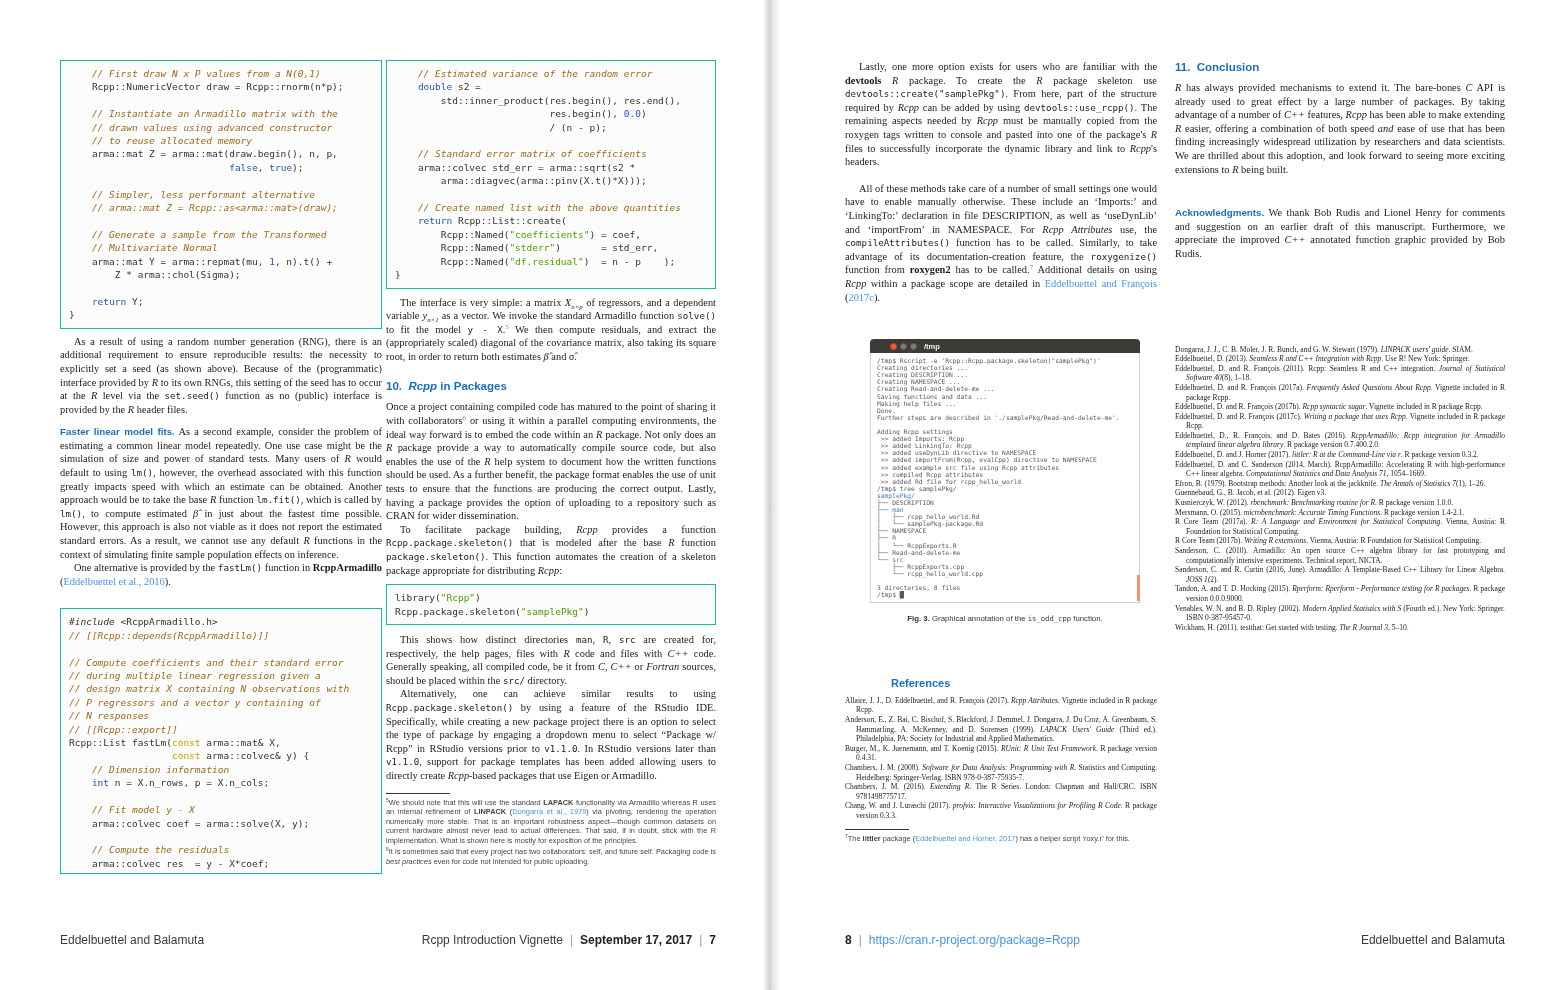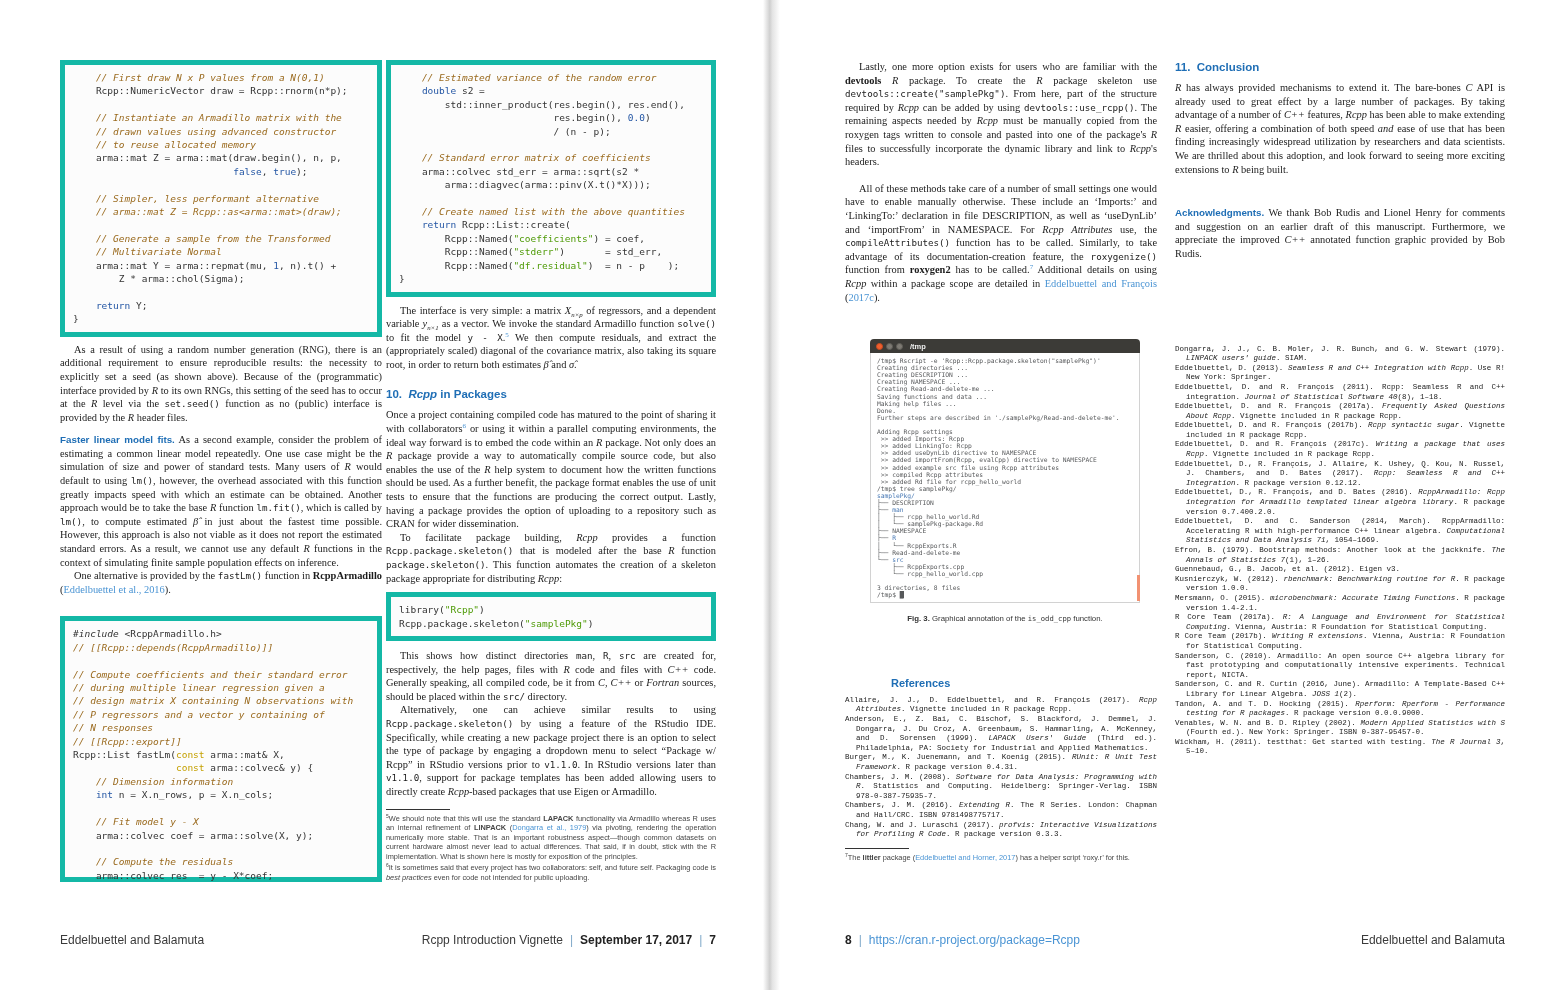--- a/index.html
+++ b/index.html
@@ -23,47 +23,47 @@
   .sg-c { font-family:"DejaVu Sans Mono",monospace; font-size:9.2px; }
   .sg-l { color:#4a94d4; }
   .sg-sup { font-size:68%; vertical-align:super; line-height:0; }
   .sg-sub { font-size:66%; vertical-align:sub; line-height:0; font-style:italic; }
 
   .sec-heading { font-family:"Liberation Sans",sans-serif; font-weight:bold; color:#1f6eb5;
                  font-size:11.5px; line-height:14px; margin:16px 0 7px 0; }
   .lead { font-family:"Liberation Sans",sans-serif; font-weight:bold; color:#1f6eb5; font-size:9.8px; }
 
   
-  .codebox { border:5px solid #14b8a6; background:#fcfcfc; padding:6px 8px;
+  .codebox { border:1px solid #14b8a6; background:#fcfcfc; padding:6px 8px;
              font-family:"DejaVu Sans Mono",monospace; font-size:9.5px; line-height:13.4px; color:#333; }
   .cl { white-space:pre; min-height:13.4px; }
   .tk-pl  { color:#333333; }
   .tk-com { color:#9a6a1e; font-style:italic; }
   .tk-kw  { color:#2456a4; }
   .tk-kc  { color:#c4a000;text-align:center; }
   .tk-str { color:#4e9a06; }
   .tk-num { color:#2456a4; }
   .tk-ppi { color:#333333; font-style:italic; }
 
   
   .fnrule { width:64px; border-top:1px solid #333; margin:10px 0 4px 0; }
   .footnote { font-family:"Liberation Sans",sans-serif; font-size:7.4px; line-height:9.5px;
               color:#454545; text-align:justify; margin-bottom:2px; }
 
   
   .refs-heading { font-family:"Liberation Sans",sans-serif; font-weight:bold; color:#1f6eb5;
                   font-size:11px; margin-bottom:7px; }
   .refs {}
-  .ref { font-family:Liberation Mono, monospace; font-size:7.5px; line-height:9.6px;
+  .ref { font-family:Liberation Serif, serif; font-size:7.5px; line-height:9.6px;
          color:#1b1b1b; padding-left:11px; text-indent:-11px; text-align:justify; }
 
   
   .terminal { position:relative; width:270px; }
   .term-titlebar { background:#3c3b37; height:14px; border-radius:4px 4px 0 0;
-                   display:flex; align-items:center; padding:0 6px; }
+                   display:flex; align-items:center; padding:0 20px; }
   .term-btn { width:7px; height:7px; border-radius:50%; margin-right:3px; }
   .term-btn-close { background:#ef5f2f; border:1px solid #c74a1f; }
   .term-btn-min, .term-btn-max { background:#7d7a73; border:1px solid #5f5d57; }
   .term-title { color:#efefef; font-family:"Liberation Sans",sans-serif; font-weight:bold;
                 font-size:7.5px; margin-left:4px; }
   .term-body { background:#ffffff; border:1px solid #d2d2d2; border-top:none; padding:4px 6px;
                font-family:"DejaVu Sans Mono",monospace; font-size:6.3px; line-height:7.1px; color:#57595b; }
   .term-body .cl { min-height:7.1px; }
   .tk-tp { color:#57595b; }
   .tk-td { color:#4a7ab5; }
@@ -255,22 +255,22 @@
       <div class="body-para" style="margin-top:30px;">
         <span class="lead">Acknowledgments.</span><span><span> We thank Bob Rudis and Lionel Henry for comments and suggestion on an earlier draft of this manuscript. Furthermore, we appreciate the improved </span><span class="sg-i">C++</span><span> annotated function graphic provided by Bob Rudis.</span></span>
       </div>
       <div class="refs" style="margin-top:84px;">
           <div class="ref"><span>Dongarra, J. J., C. B. Moler, J. R. Bunch, and G. W. Stewart (1979). </span><span class="sg-i">LINPACK users' guide</span><span>. SIAM.</span></div>
           <div class="ref"><span>Eddelbuettel, D. (2013). </span><span class="sg-i">Seamless R and C++ Integration with Rcpp</span><span>. Use R! New York: Springer.</span></div>
           <div class="ref"><span>Eddelbuettel, D. and R. François (2011). Rcpp: Seamless R and C++ integration. </span><span class="sg-i">Journal of Statistical Software 40</span><span>(8), 1–18.</span></div>
           <div class="ref"><span>Eddelbuettel, D. and R. François (2017a). </span><span class="sg-i">Frequently Asked Questions About Rcpp</span><span>. Vignette included in R package Rcpp.</span></div>
           <div class="ref"><span>Eddelbuettel, D. and R. François (2017b). </span><span class="sg-i">Rcpp syntactic sugar</span><span>. Vignette included in R package Rcpp.</span></div>
           <div class="ref"><span>Eddelbuettel, D. and R. François (2017c). </span><span class="sg-i">Writing a package that uses Rcpp</span><span>. Vignette included in R package Rcpp.</span></div>
-          <div class="ref"><span>Eddelbuettel, D., R. François, J. Allaire, K. Ushey, Q. Kou, N. Russel, J. Chambers, and D. Bates (2017). </span><span class="sg-i">Rcpp: Seamless R and C++ Integration</span><span>. R package version 0.12.12.</span></div>
           <div class="ref"><span>Eddelbuettel, D., R. François, and D. Bates (2016). </span><span class="sg-i">RcppArmadillo: Rcpp integration for Armadillo templated linear algebra library</span><span>. R package version 0.7.400.2.0.</span></div>
+          <div class="ref"><span>Eddelbuettel, D. and J. Horner (2017). </span><span class="sg-i">littler: R at the Command-Line via r</span><span>. R package version 0.3.2.</span></div>
           <div class="ref"><span>Eddelbuettel, D. and C. Sanderson (2014, March). RcppArmadillo: Accelerating R with high-performance C++ linear algebra. </span><span class="sg-i">Computational Statistics and Data Analysis 71</span><span>, 1054–1669.</span></div>
           <div class="ref"><span>Efron, B. (1979). Bootstrap methods: Another look at the jackknife. </span><span class="sg-i">The Annals of Statistics 7</span><span>(1), 1–26.</span></div>
           <div class="ref"><span>Guennebaud, G., B. Jacob, et al. (2012). Eigen v3.</span></div>
           <div class="ref"><span>Kusnierczyk, W. (2012). </span><span class="sg-i">rbenchmark: Benchmarking routine for R</span><span>. R package version 1.0.0.</span></div>
           <div class="ref"><span>Mersmann, O. (2015). </span><span class="sg-i">microbenchmark: Accurate Timing Functions</span><span>. R package version 1.4-2.1.</span></div>
           <div class="ref"><span>R Core Team (2017a). </span><span class="sg-i">R: A Language and Environment for Statistical Computing</span><span>. Vienna, Austria: R Foundation for Statistical Computing.</span></div>
           <div class="ref"><span>R Core Team (2017b). </span><span class="sg-i">Writing R extensions</span><span>. Vienna, Austria: R Foundation for Statistical Computing.</span></div>
           <div class="ref"><span>Sanderson, C. (2010). Armadillo: An open source C++ algebra library for fast prototyping and computationally intensive experiments. Technical report, NICTA.</span></div>
           <div class="ref"><span>Sanderson, C. and R. Curtin (2016, June). Armadillo: A Template-Based C++ Library for Linear Algebra. </span><span class="sg-i">JOSS 1</span><span>(2).</span></div>
           <div class="ref"><span>Tandon, A. and T. D. Hocking (2015). </span><span class="sg-i">Rperform: Rperform - Performance testing for R packages</span><span>. R package version 0.0.0.9000.</span></div>

